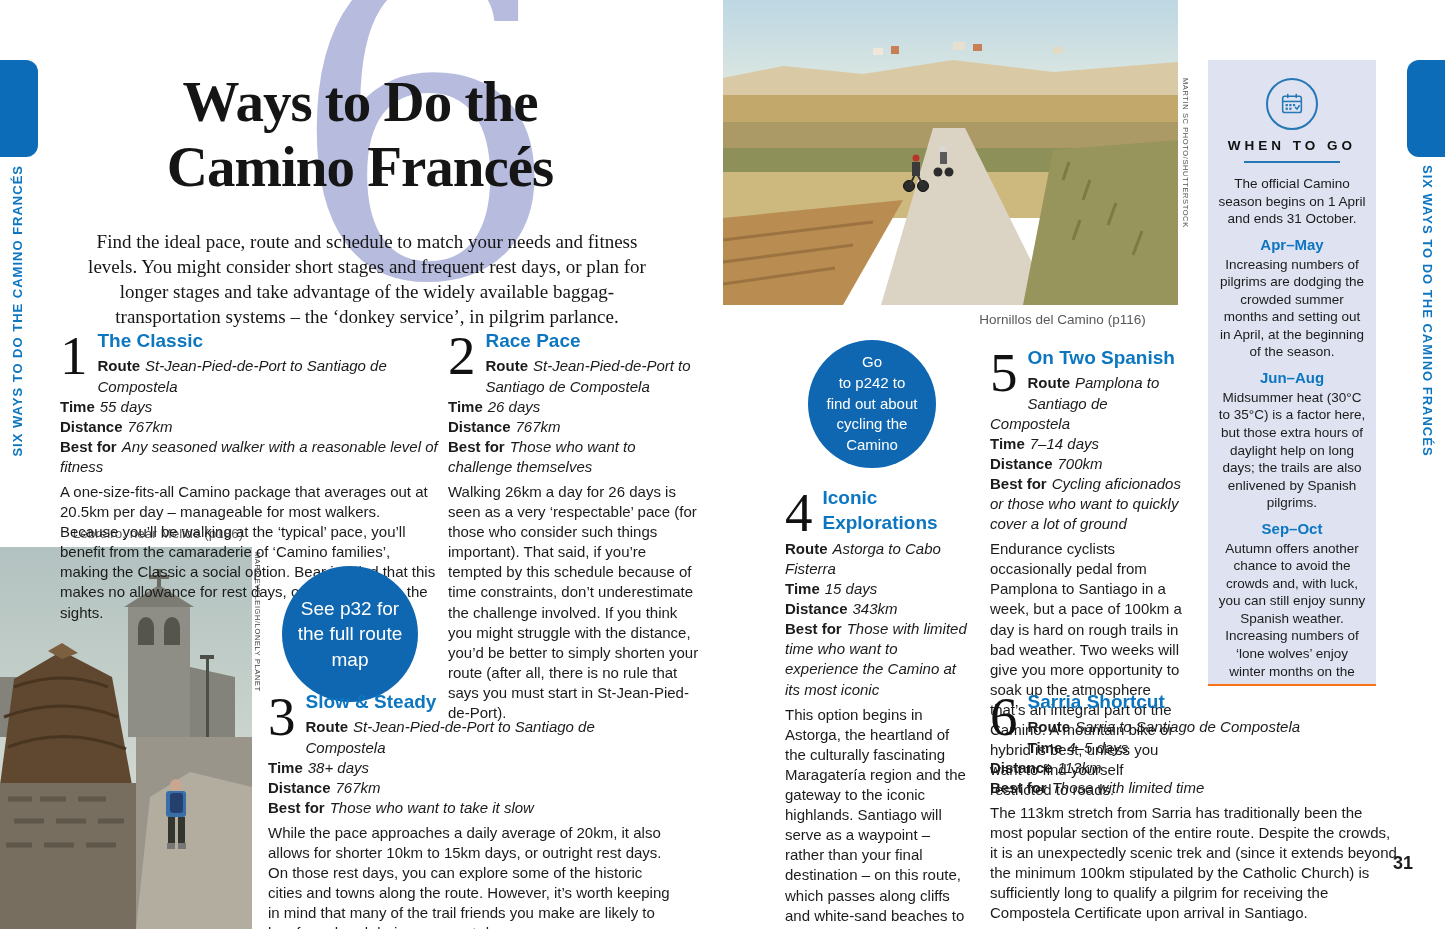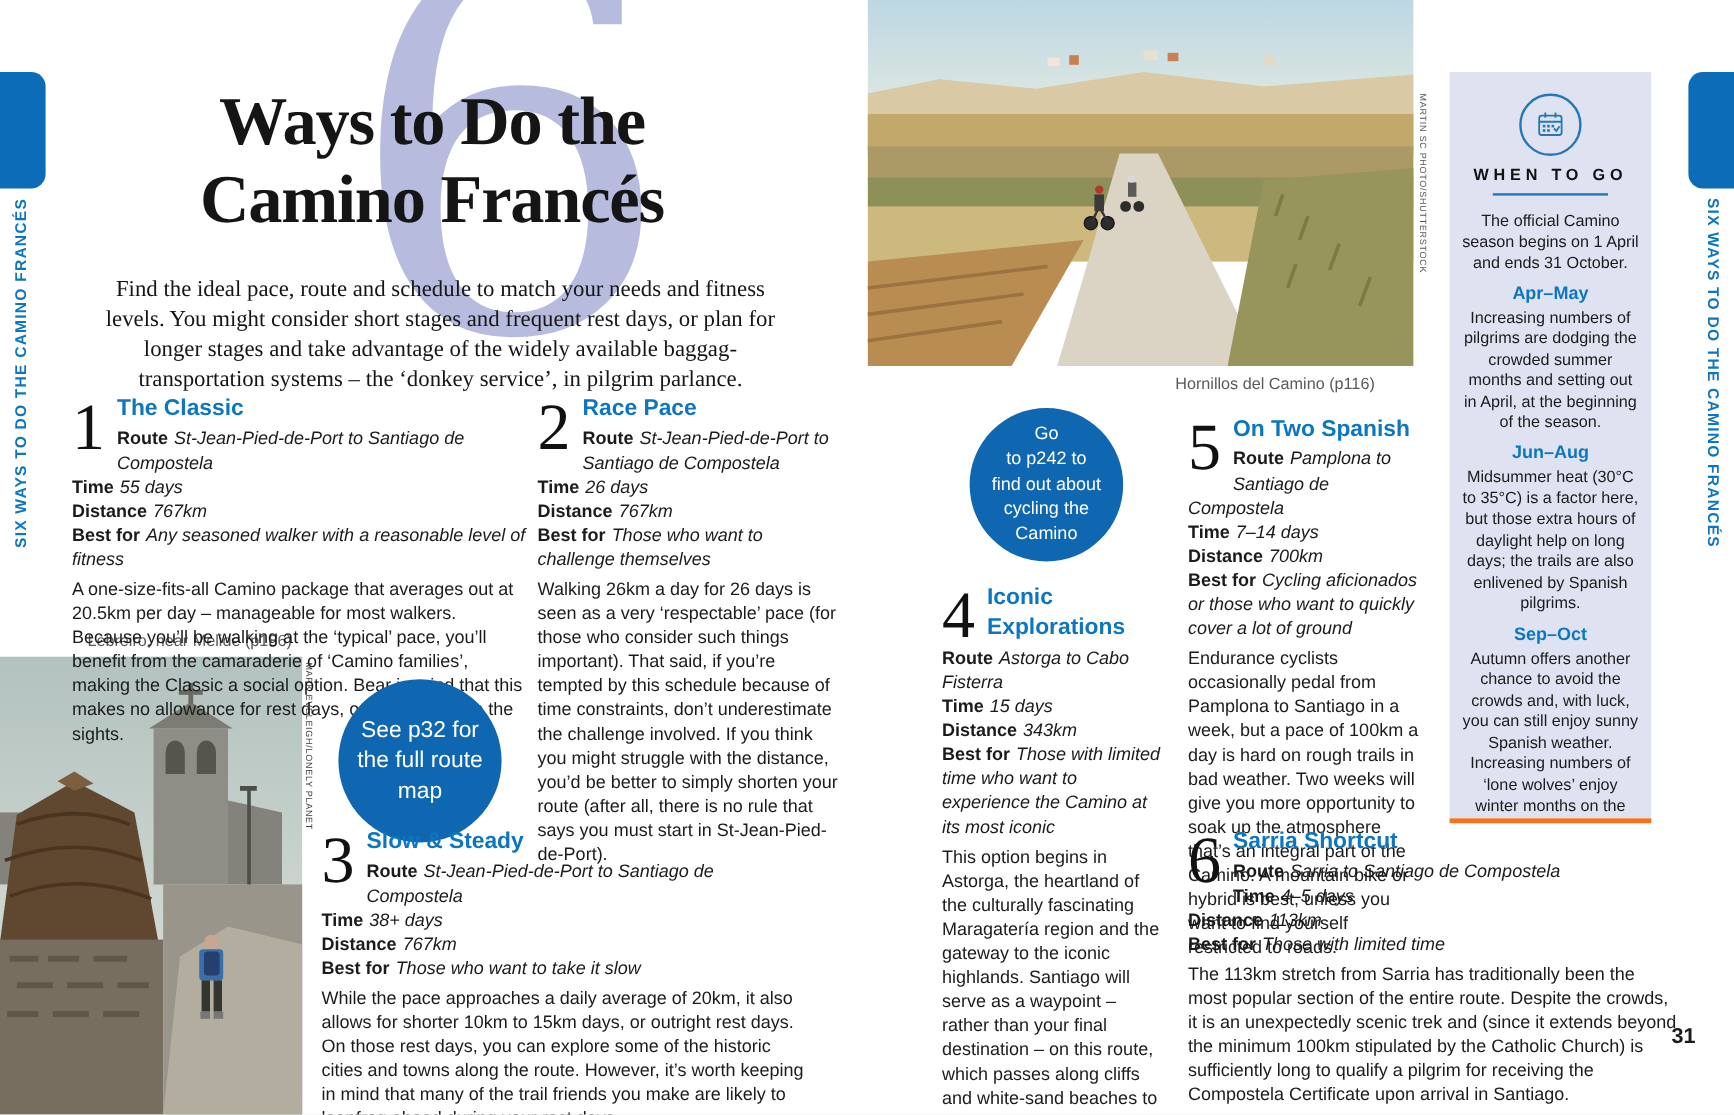--- a/index.html
+++ b/index.html
@@ -72,21 +72,21 @@
   .credit {
     position:absolute; font-size:7.5px; color:#555; letter-spacing:0.6px;
     writing-mode:vertical-rl; white-space:nowrap;
   }
   #credit-top  { left:1181px; top:78px;  }
   #credit-left { left:253px;  top:552px; color:#3c3c3c; }
 
   
   #wtg {
     position:absolute; left:1208px; top:60px; width:168px; height:626px;
-    background:#dfe3f1; border-bottom:4px solid #f97316; text-align:center;
+    background:#dfe3f1; border-bottom:2px solid #f97316; text-align:center;
     overflow:hidden;
   }
   #wtg-icon-circle {
     width:52px; height:52px; border:2px solid #2577b5; border-radius:50%;
     margin:18px auto 8px; display:flex; align-items:center; justify-content:center;
   }
   #wtg-title { font-size:13.5px; font-weight:700; letter-spacing:4px; color:#111; }
   #wtg-rule  { width:96px; height:2px; background:#2577b5; margin:8px auto 12px; }
   .wtg-p { font-size:13.5px; line-height:1.3; margin:0 9px 8px; color:#1b1b1b; }
   .wtg-period { color:#0d76c0; font-weight:700; font-size:15px; margin:2px 0 3px; }

